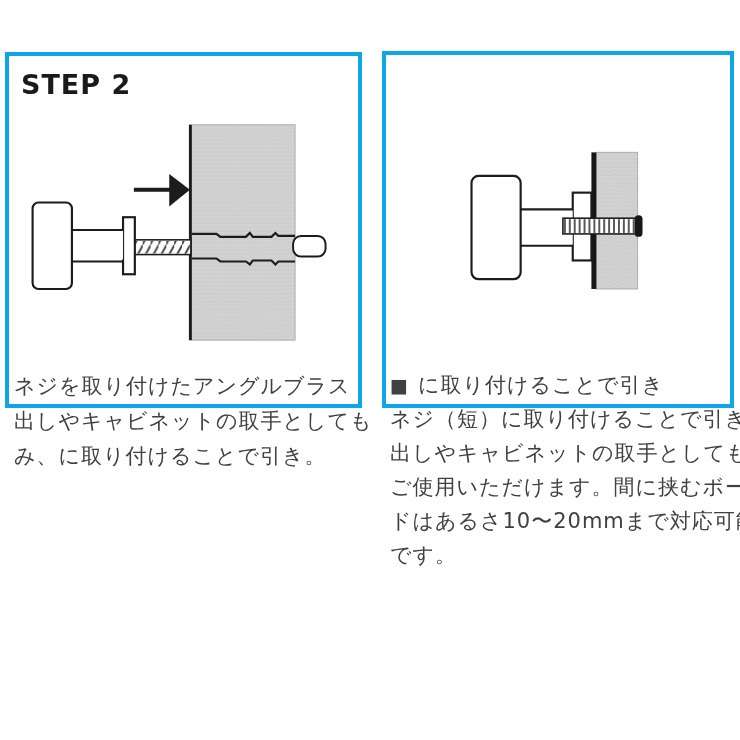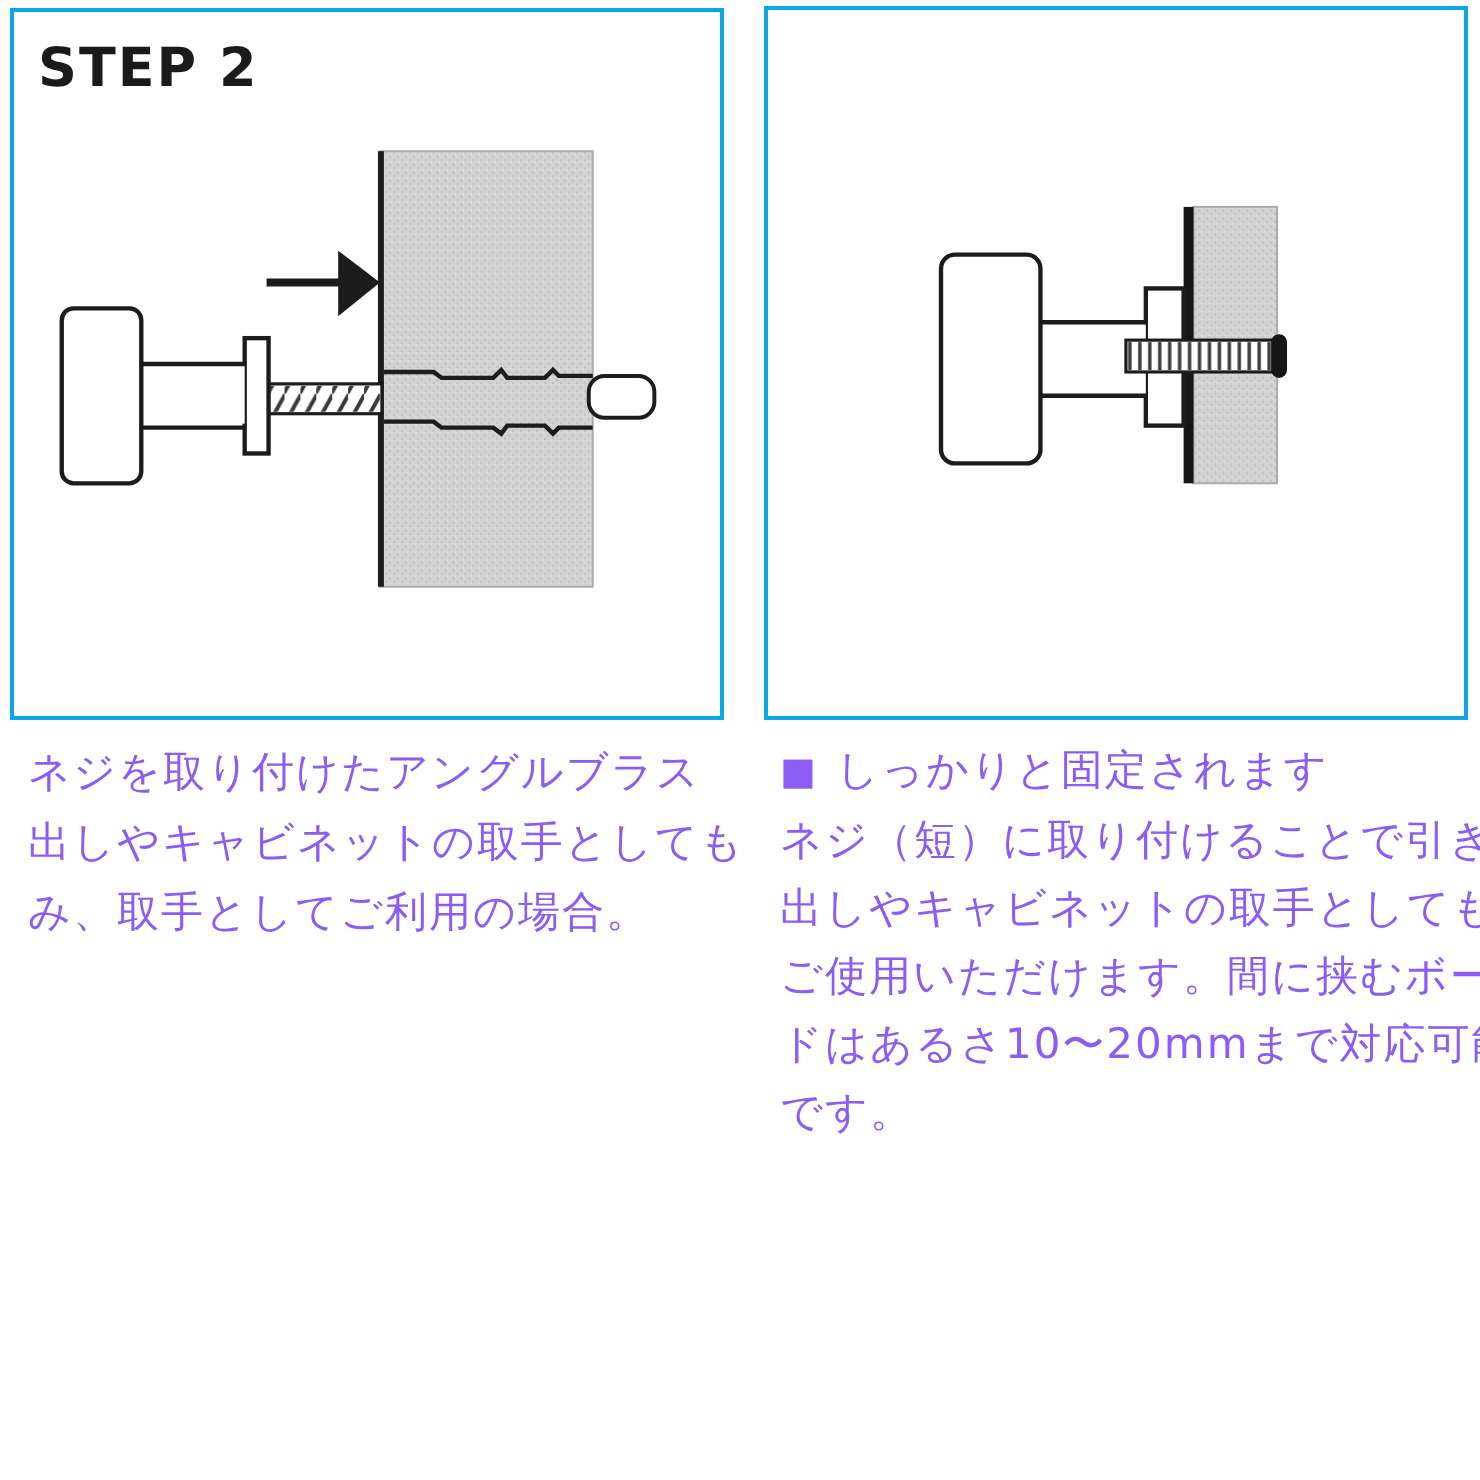--- a/index.html
+++ b/index.html
@@ -10,41 +10,42 @@
   }
   .canvas {
     position: relative;
     width: 740px;
     height: 740px;
     background: #ffffff;
     overflow: hidden;
   }
   .panel {
     position: absolute;
-    border: 2px solid #0ea5e9;
+    border: 4px solid #0ea5e9;
     background: #ffffff;
     box-sizing: border-box;
+    margin-top: 48px;
   }
   .panel-left  { left: 5px;  top: 4px; width: 357px; height: 356px; }
   .panel-right { left: 382px; top: 3px; width: 352px; height: 357px; }
   .panel svg { display: block; width: 100%; height: 100%; }
   .step-title {
     position: absolute;
     left: 12px;
     top: 14px;
     font-size: 27px;
     font-weight: 700;
     letter-spacing: 1px;
     color: #1a1a1a;
     line-height: 1.1;
     z-index: 2;
   }
   .caption {
     position: absolute;
-    color: #8b5cf6;
+    color: #404040;
     font-size: 21px;
     letter-spacing: 1px;
     white-space: nowrap;
   }
   .caption-left {
     left: 14px;
     top: 369px;
     line-height: 35px;
   }
   .caption-right {
@@ -131,26 +132,26 @@
 
       <rect x="180" y="166" width="77" height="16" fill="#ffffff" stroke="#1c1c1c" stroke-width="1.6"></rect>
       <rect x="181" y="167" width="75" height="14" fill="url(#hatch2)"></rect>
       <rect x="253" y="163" width="8" height="22" rx="4" fill="#161616"></rect>
     </svg>
   </div>
 
   <div class="caption caption-left">
     <div>ネジを取り付けたアングルブラス</div>
     <div>出しやキャビネットの取手としても</div>
-    <div>み、取手としてご利用の場合。</div>
+    <div>み、に取り付けることで引き。</div>
   </div>
 
   <div class="caption caption-right">
     <div class="caption-heading">
-      <span class="bullet">■</span><span>しっかりと固定されます</span>
+      <span class="bullet">■</span><span>に取り付けることで引き</span>
     </div>
     <div>ネジ（短）に取り付けることで引き</div>
     <div>出しやキャビネットの取手としても</div>
     <div>ご使用いただけます。間に挟むボー</div>
     <div>ドはあるさ10〜20mmまで対応可能</div>
     <div>です。</div>
   </div>
 
 </div>
 

